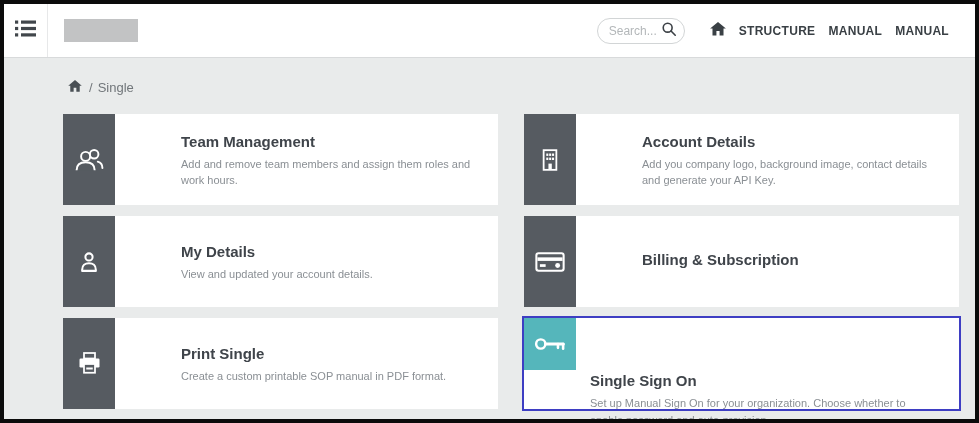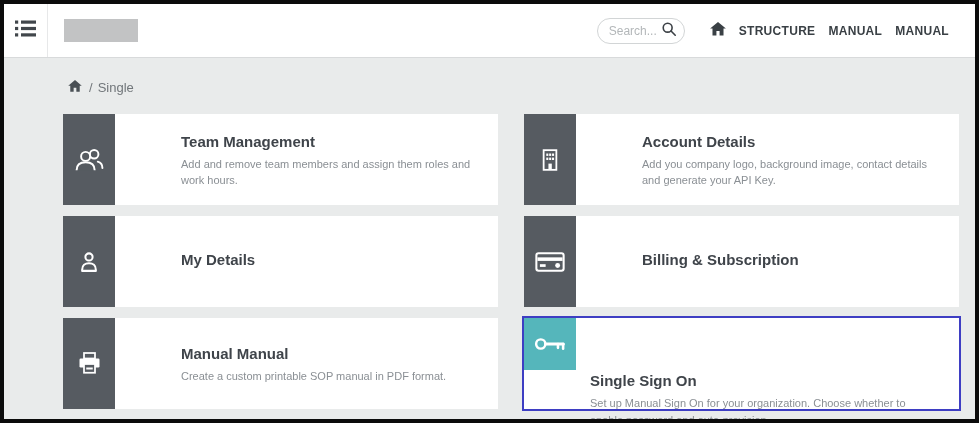--- a/index.html
+++ b/index.html
@@ -200,20 +200,21 @@
         <div class="icon-box">
           <span>
             <svg width="24" height="26" viewBox="0 0 20 20" fill="none" stroke="#fff" stroke-width="1.7">
               <circle cx="10" cy="5.8" r="3"></circle>
               <path d="M4.3 17.4 v-1 c0 -3.5 2.4 -5.4 5.7 -5.4 s5.7 1.9 5.7 5.4 v1 Z" stroke-linejoin="round"></path>
             </svg>
           </span>
         </div>
         <div class="card-text">
           <div class="card-title">My Details</div>
+          <div class="card-desc">View and updated your account details.</div>
         </div>
       </div>
 
       <div class="card">
         <div class="icon-box">
           <span>
             <svg width="30" height="22" viewBox="0 0 22 16">
               <rect x="1" y="1.6" width="20" height="12.8" rx="1.6" fill="none" stroke="#fff" stroke-width="1.5"></rect>
               <rect x="1.8" y="4.6" width="18.4" height="2.6" fill="#fff"></rect>
               <rect x="3.6" y="9.6" width="4.2" height="2" fill="#fff"></rect>
@@ -231,21 +232,21 @@
           <span>
             <svg width="25" height="25" viewBox="0 0 20 20">
               <rect x="5.6" y="1.6" width="8.8" height="4.4" fill="var(--accent)" stroke="#fff" stroke-width="1.4"></rect>
               <rect x="2" y="6" width="16" height="7.2" rx="1" fill="#fff"></rect>
               <rect x="5.6" y="10.4" width="8.8" height="7" fill="var(--accent)" stroke="#fff" stroke-width="1.4"></rect>
               <rect x="7.4" y="13.2" width="5.2" height="1.6" fill="#fff"></rect>
             </svg>
           </span>
         </div>
         <div class="card-text">
-          <div class="card-title">Manual Manual</div>
+          <div class="card-title">Print Single</div>
           <div class="card-desc">Create a custom printable SOP manual in PDF format.</div>
         </div>
       </div>
 
       <div class="card highlighted">
         <div class="icon-box">
           <span>
             <svg width="34" height="18" viewBox="0 0 26 14" fill="none" stroke="#fff">
               <circle cx="5.8" cy="7" r="3.6" stroke-width="1.9"></circle>
               <path d="M9.6 7 H23.4" stroke-width="2.4" stroke-linecap="round"></path>

